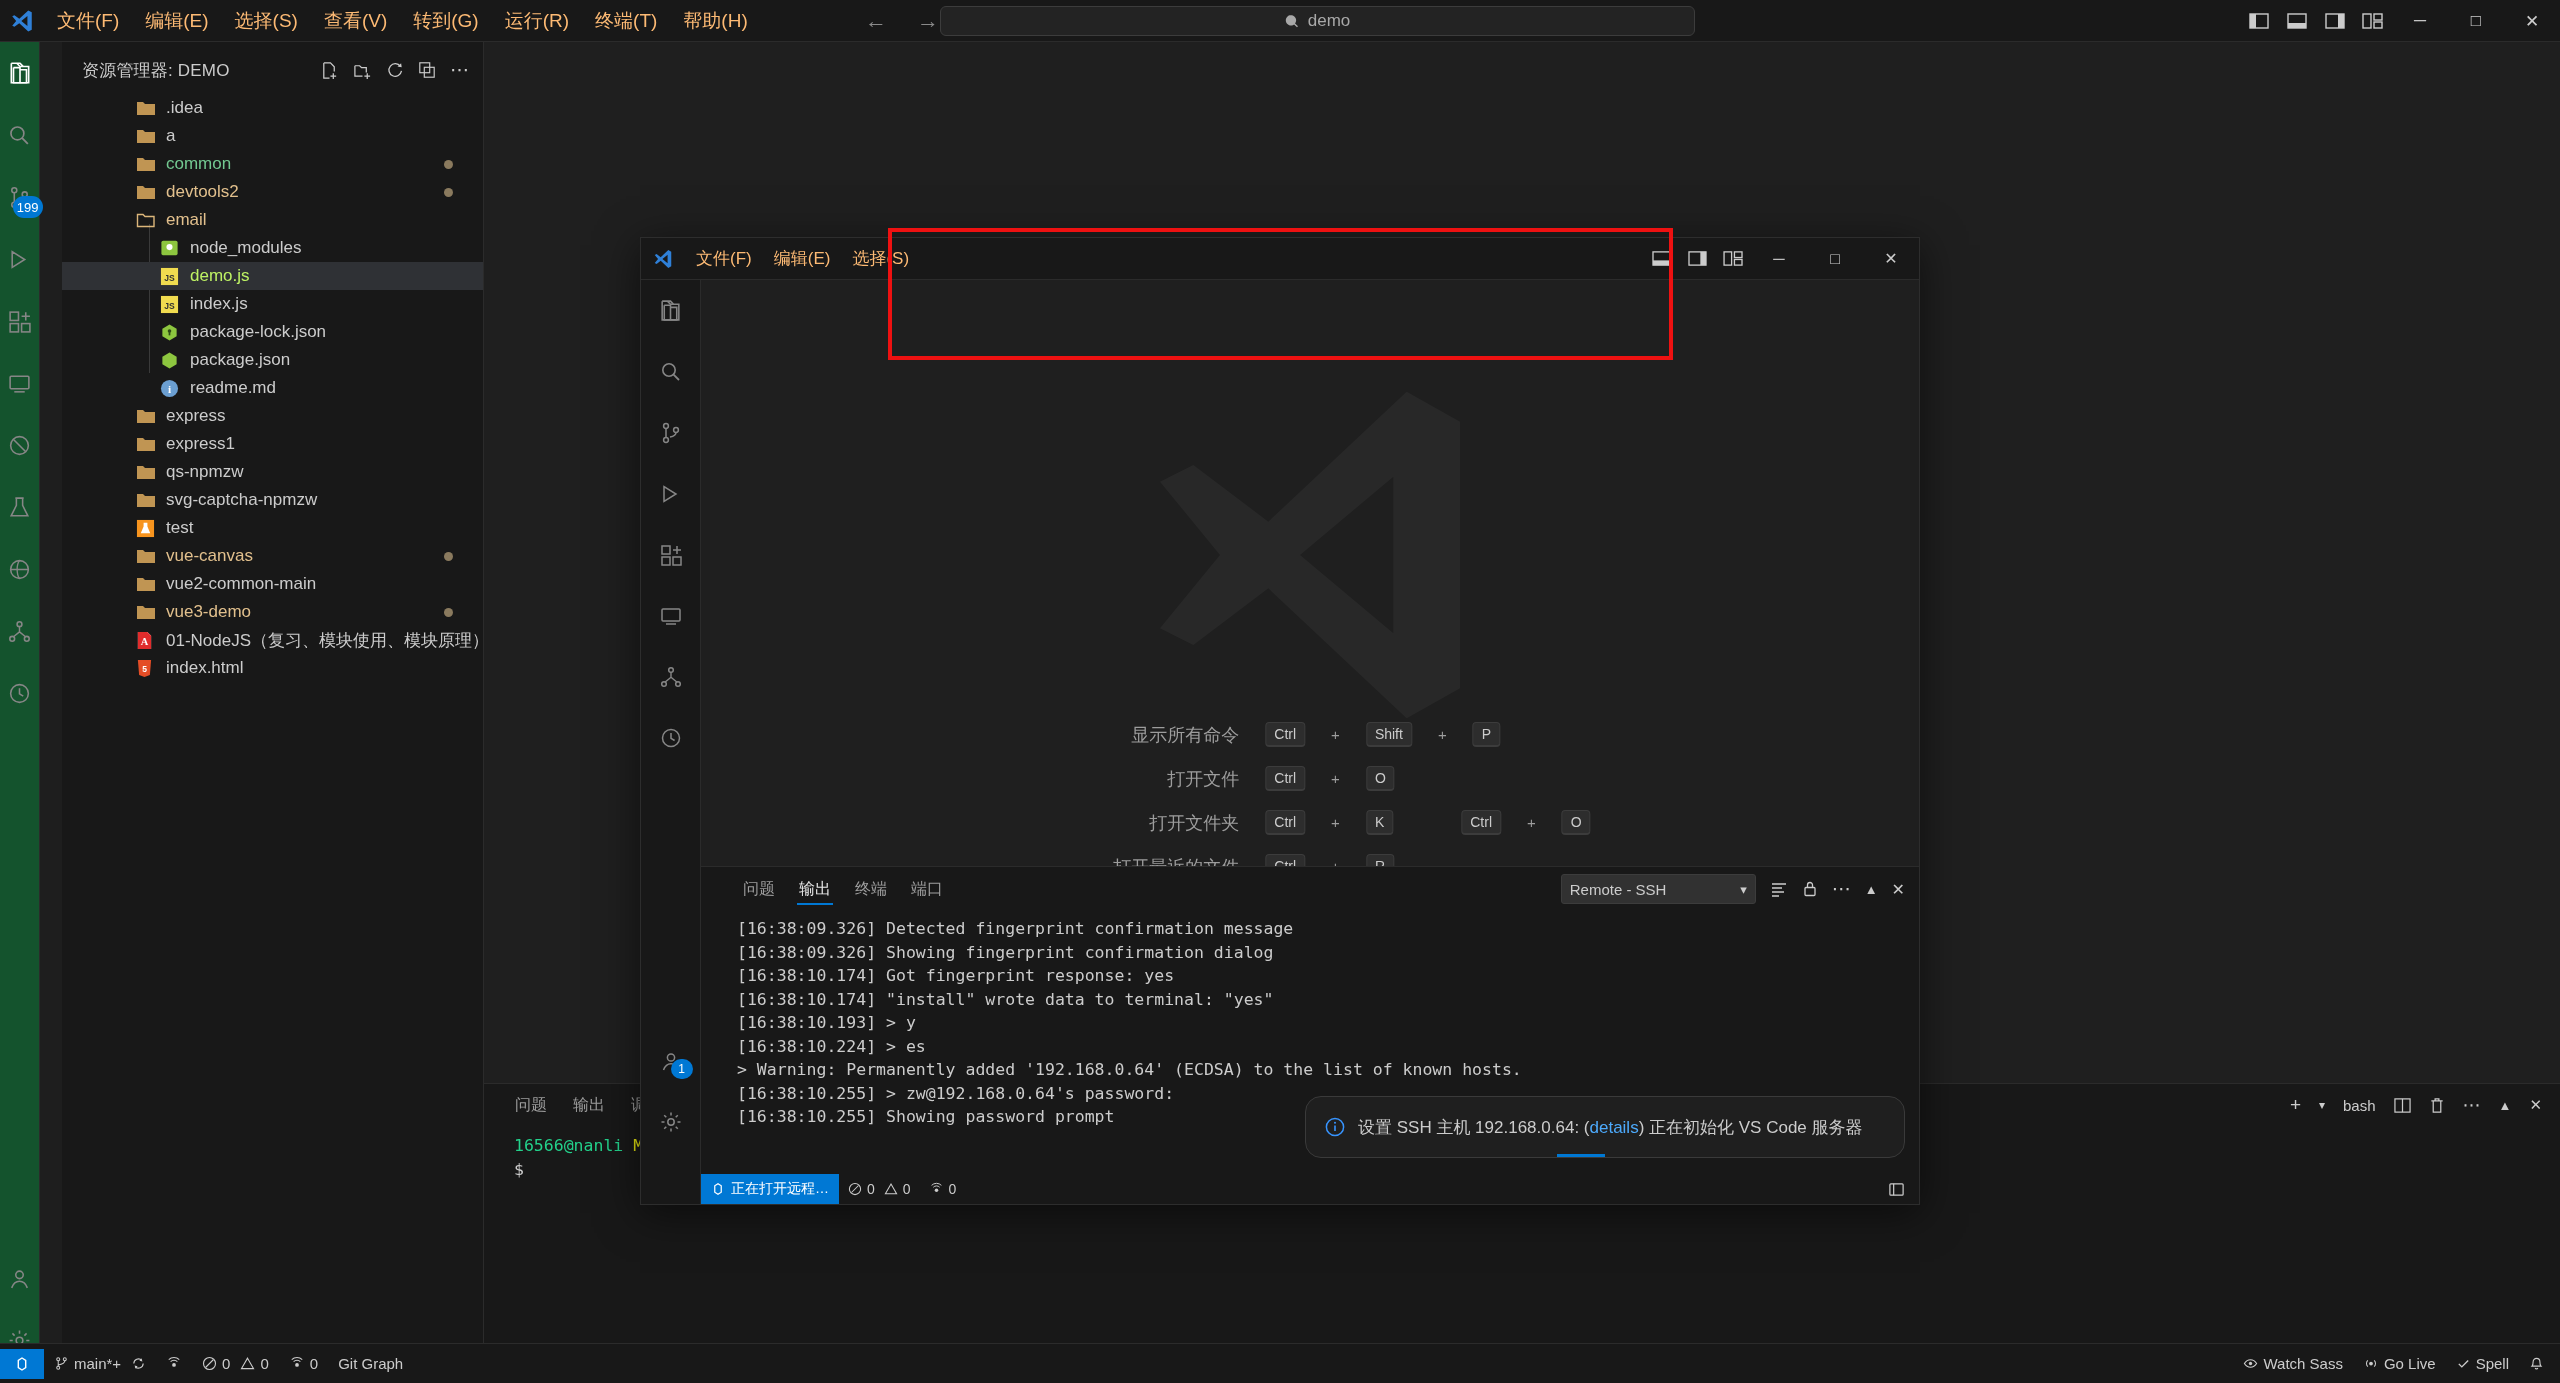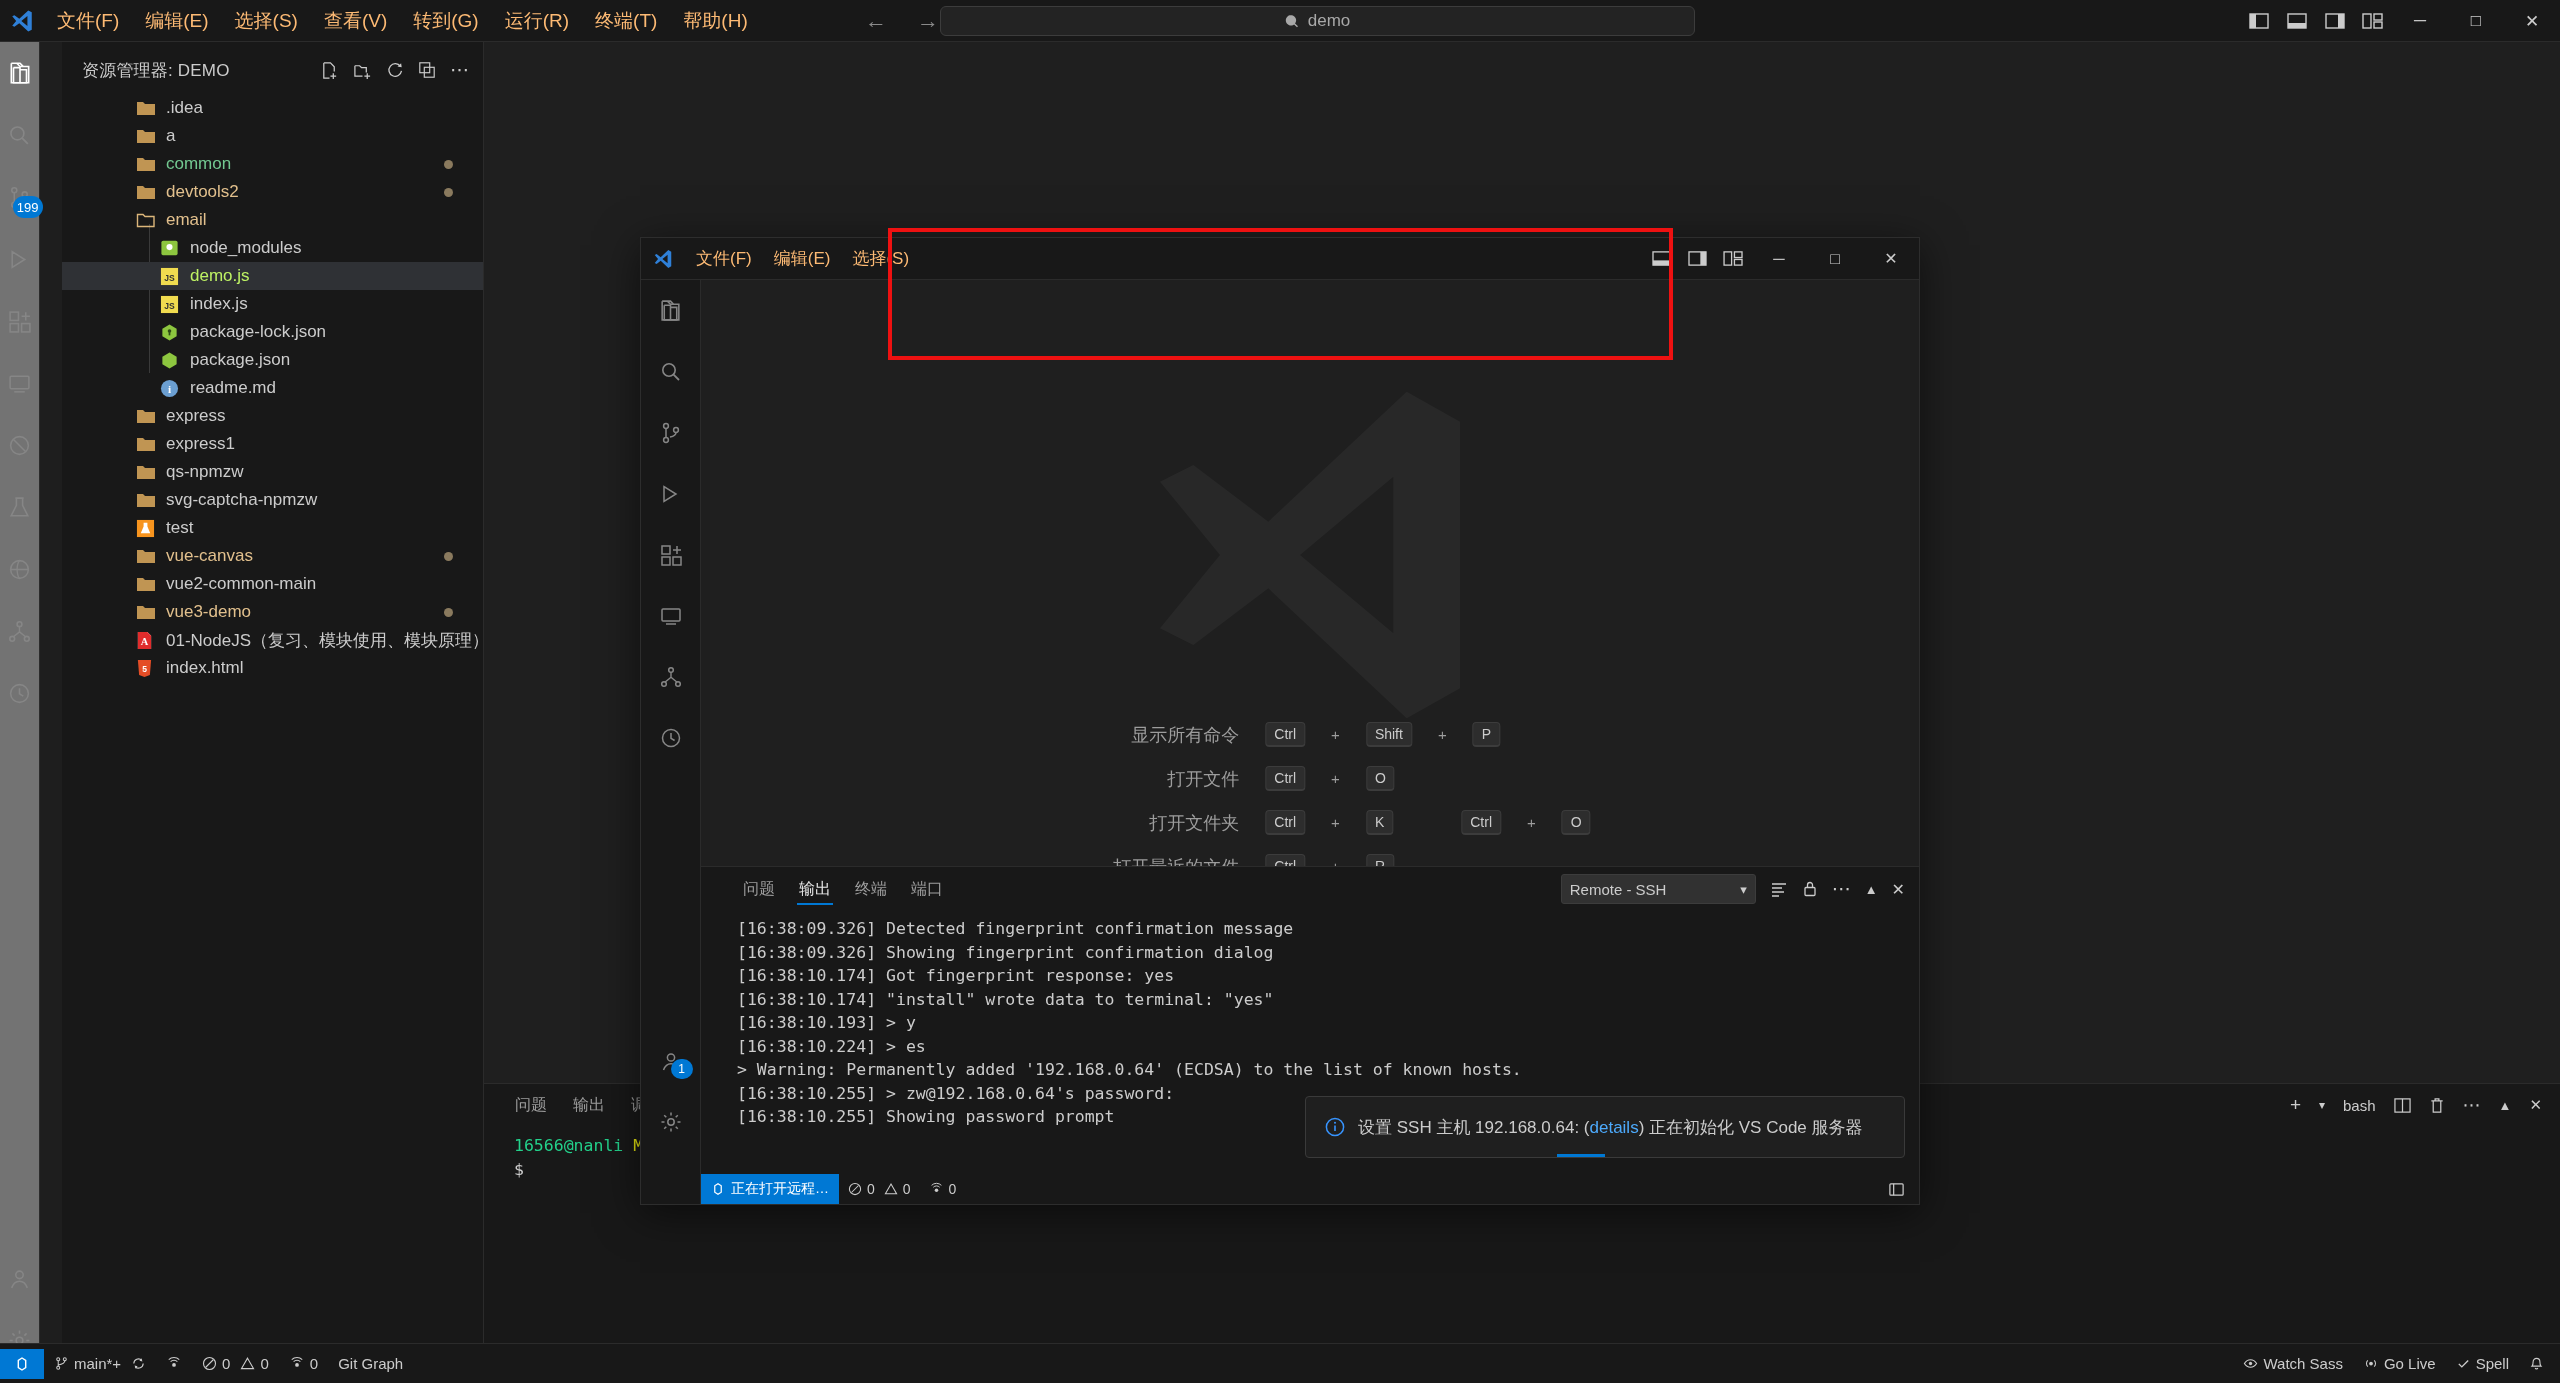--- a/index.html
+++ b/index.html
@@ -34,21 +34,21 @@
   .tb-right {
     position: absolute; right: 0; top: 0; height: 42px; display: flex; align-items: center;
   }
   .layout-btn { width: 38px; height: 42px; display:flex; align-items:center; justify-content:center; }
   .win-btn { width: 56px; height: 42px; display: flex; align-items: center; justify-content: center;
     color: #cccccc; font-size: 17px; }
 
   
   .activitybar {
     position: absolute; left: 0; top: 42px; width: 40px; height: 1341px;
-    background: #737373; border-right: 1px solid #2b2b2b;
+    background: #14532d; border-right: 1px solid #2b2b2b;
     display: flex; flex-direction: column; align-items: center;
   }
   .act-icon {
     width: 62px; height: 62px; display: flex; align-items: center; justify-content: center;
     position: relative; color: #868686; cursor: pointer;
   }
   .act-icon.active { color: #ffffff; }
   .act-icon.active::before {
     content: ''; position: absolute; left: 0; top: 0; width: 2px; height: 62px; background: #0078d4;
   }
@@ -168,21 +168,21 @@
     position: absolute; left: 0; right: 0; top: 44px; bottom: 36px;
     padding: 6px 0 0 36px; overflow: hidden;
     font-family: "DejaVu Sans Mono", "Liberation Mono", monospace;
     font-size: 16.5px; line-height: 23.5px; color: #cccccc;
   }
   .log div { white-space: pre; }
 
   
   .toast {
     position: absolute; right: 14px; bottom: 46px; width: 600px; height: 62px;
-    background: #1f1f1f; border: 1px solid #3a3a3a; border-radius: 4px;
+    background: #1f1f1f; border: 1px solid #3a3a3a; border-radius: 16px;
     display: flex; align-items: center; padding: 0 18px; gap: 12px; overflow: hidden;
   }
   .toast-text { font-size: 17px; color: #cccccc; }
   .toast-link { color: #4daafc; }
   .toast-prog {
     position: absolute; left: 0; bottom: 0; height: 3px; width: 100%; background: transparent;
   }
   .toast-prog i { position: absolute; left: 42%; width: 8%; height: 3px; background: #0078d4; display: block; }
 
   

